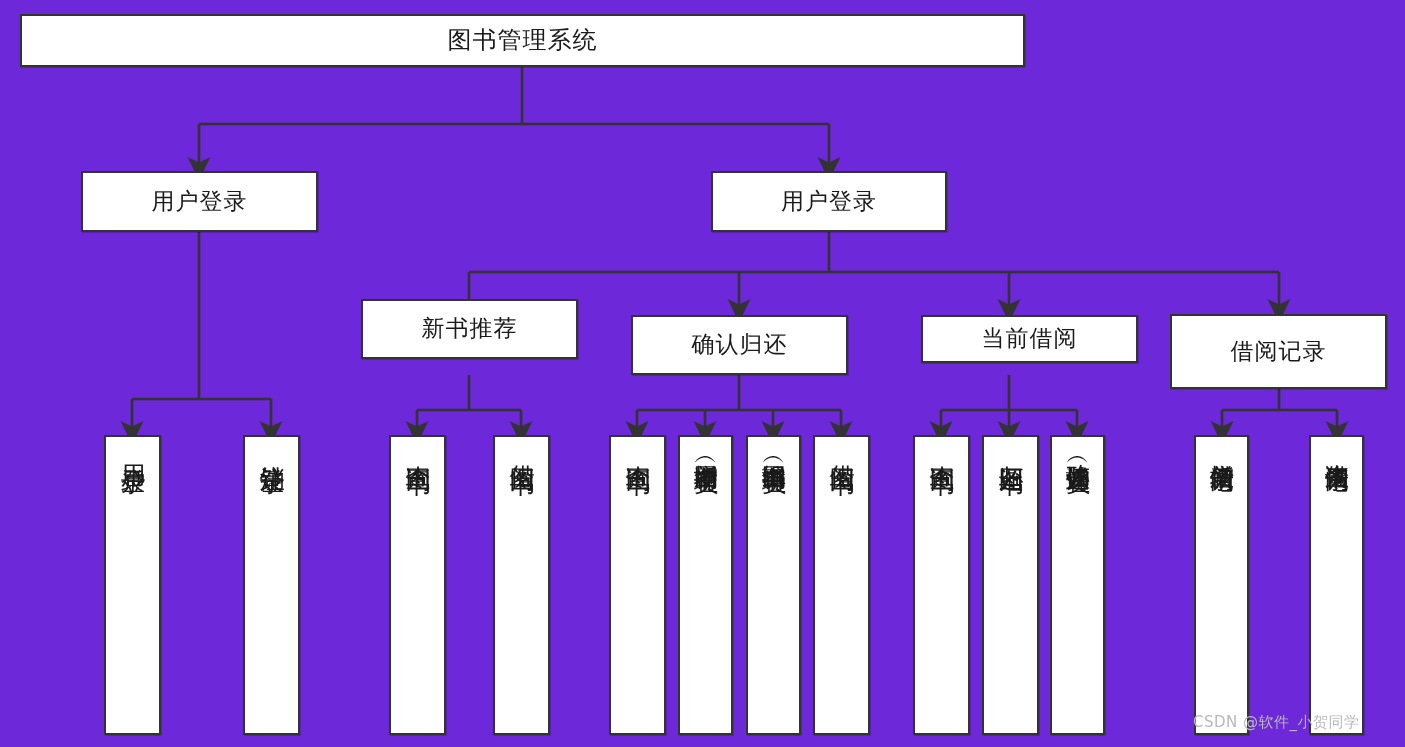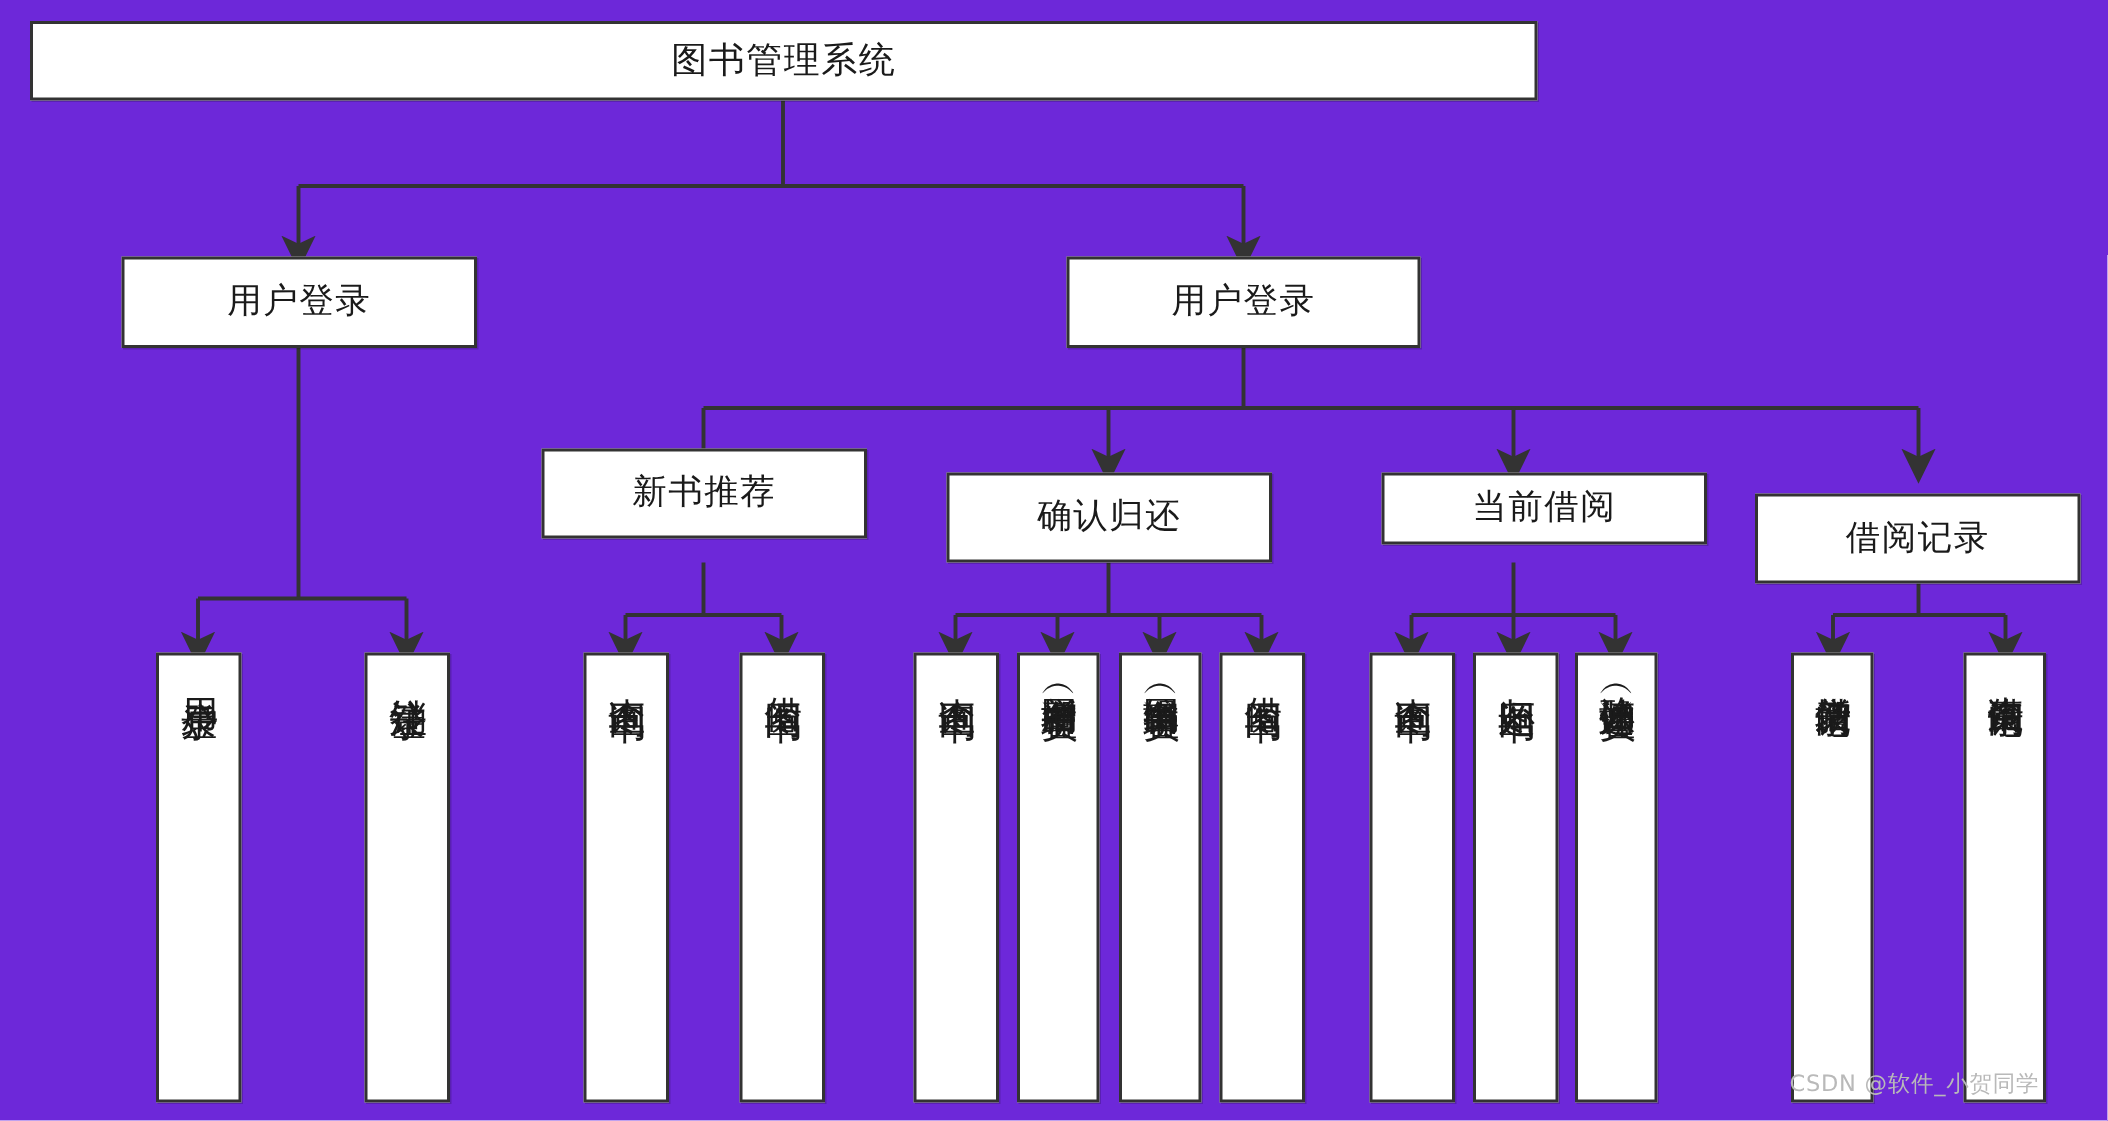--- a/index.html
+++ b/index.html
@@ -146,21 +146,21 @@
   </div>
 
   <div class="node h" style="left:631px; top:315px; width:217px; height:60px;">
     <span class="lbl">确认归还</span>
   </div>
 
   <div class="node h" style="left:921px; top:315px; width:217px; height:48px;">
     <span class="lbl">当前借阅</span>
   </div>
 
-  <div class="node h" style="left:1170px; top:329px; width:217px; height:60px;font-family:Liberation Serif, serif;">
+  <div class="node h" style="left:1170px; top:314px; width:217px; height:75px;">
     <span class="lbl">借阅记录</span>
   </div>
 
   <div class="node v" style="left:104px; top:435px; width:57px; height:300px;">
     <span class="lbl">用户登录</span>
   </div>
 
   <div class="node v" style="left:243px; top:435px; width:57px; height:300px;">
     <span class="lbl">注销登录</span>
   </div>

